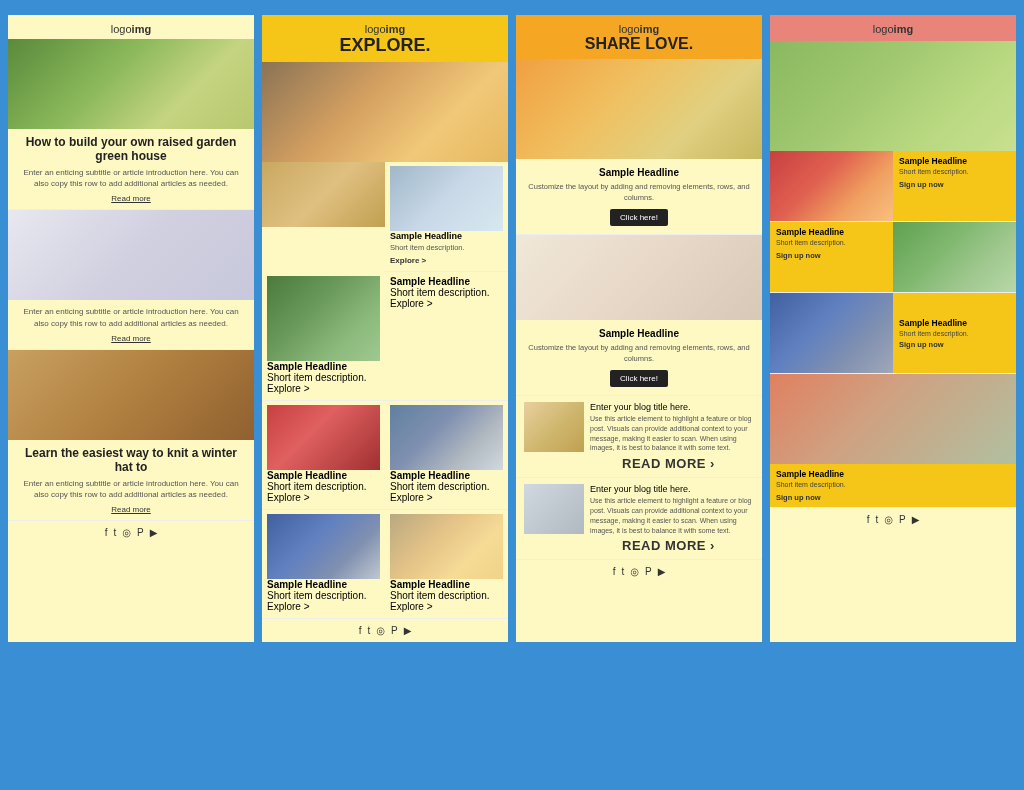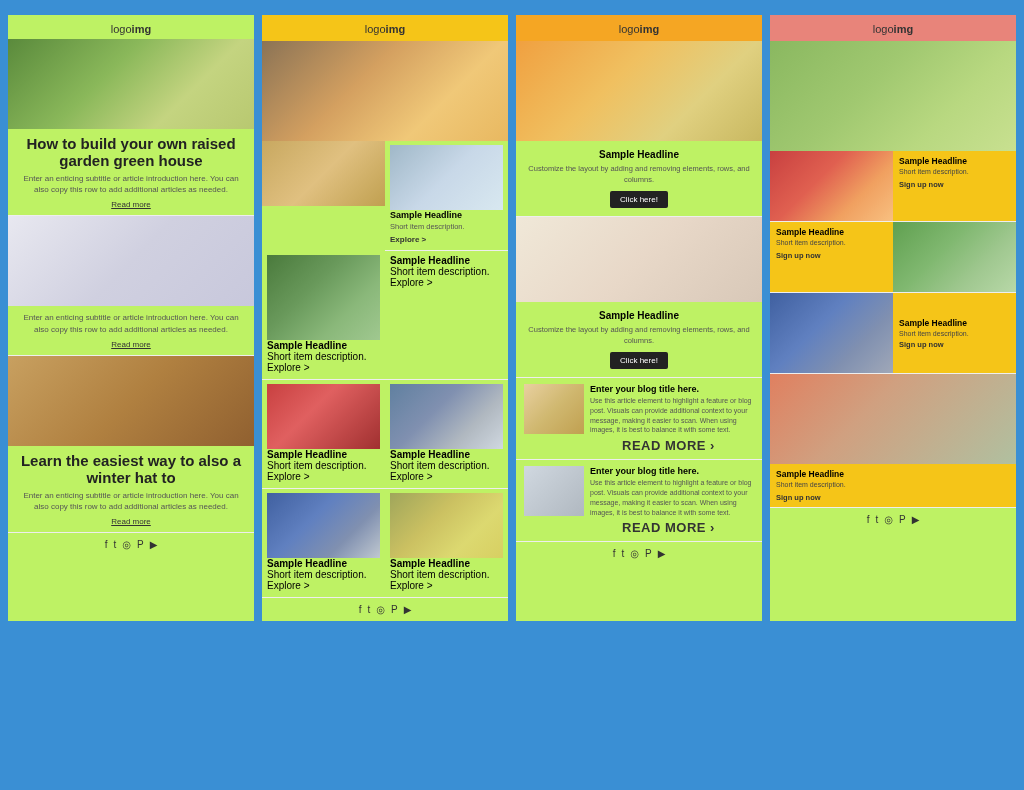--- a/index.html
+++ b/index.html
@@ -12,21 +12,21 @@
       padding: 15px 8px;
       min-height: 790px;
     }
     .page-wrapper {
       display: flex;
       gap: 8px;
       width: 1008px;
       max-width: 100%;
     }
     .email-column {
-      background: #bef264;
+      background: #fef9c3;
       flex: 1;
       overflow: hidden;
       font-size: 10px;
     }
 
     
     .col1-header {
       text-align: center;
       padding: 8px 4px 4px;
     }
@@ -49,21 +49,21 @@
       display: flex;
       align-items: center;
       justify-content: center;
     }
     .col1-article {
       padding: 6px 10px;
       text-align: center;
       border-bottom: 1px solid #eee;
     }
     .col1-article h3 {
-      font-size: 15px;
+      font-size: 12px;
       font-weight: bold;
       margin-bottom: 4px;
       color: #222;
     }
     .col1-article p {
       font-size: 8px;
       color: #555;
       margin-bottom: 3px;
       line-height: 1.4;
     }
@@ -138,21 +138,21 @@
       align-items: flex-start;
     }
     .col3-blog-img {
       width: 60px;
       height: 50px;
       flex-shrink: 0;
       overflow: hidden;
     }
     .col3-blog-text h4 {
       font-size: 9px;
-      font-weight: bold;
+      font-weight: normal;
       margin-bottom: 2px;
     }
     .col3-blog-text p {
       font-size: 7px;
       color: #555;
       line-height: 1.4;
       margin-bottom: 3px;
     }
     .col3-blog-text a {
       font-size: 13px;
@@ -205,37 +205,38 @@
     <div class="img-placeholder svg-lightbulb" style="height:90px;"></div>
 
     <div class="col1-article">
       <p>Enter an enticing subtitle or article introduction here. You can also copy this row to add additional articles as needed.</p>
       <a>Read more</a>
     </div>
 
     <div class="img-placeholder svg-yarn" style="height:90px;"></div>
 
     <div class="col1-article">
-      <h3>Learn the easiest way to also a winter hat to</h3>
+      <h3>Learn the easiest way to knit a winter hat to</h3>
       <p>Enter an enticing subtitle or article introduction here. You can also copy this row to add additional articles as needed.</p>
       <a>Read more</a>
     </div>
 
     <div class="social-bar">
       <span>f</span>
       <span>t</span>
       <span>◎</span>
       <span>P</span>
       <span>▶</span>
     </div>
   </div>
 
   <div class="email-column">
     <div style="background:#f5c518; padding:8px 6px 6px; text-align:center;">
       <div class="logo-text">logo<span>img</span></div>
+      <div style="font-size:18px; font-weight:bold; color:#222;">EXPLORE.</div>
     </div>
 
     <div class="img-placeholder svg-stonehenge" style="height:100px;"></div>
 
     <div class="grid-2col">
       <div style="grid-row: span 1;">
         <div class="img-placeholder svg-pyramids" style="height:65px;"></div>
       </div>
       <div class="grid-item">
         <div class="img-placeholder svg-tajmahal" style="height:65px;"></div>
@@ -294,20 +295,21 @@
       <span>t</span>
       <span>◎</span>
       <span>P</span>
       <span>▶</span>
     </div>
   </div>
 
   <div class="email-column">
     <div style="background:#f5a623; padding:8px 6px 6px; text-align:center;">
       <div class="logo-text">logo<span>img</span></div>
+      <div style="font-size:16px; font-weight:bold; color:#222;">SHARE LOVE.</div>
     </div>
 
     <div class="img-placeholder svg-beach" style="height:100px;"></div>
 
     <div class="col3-article">
       <h3>Sample Headline</h3>
       <p>Customize the layout by adding and removing elements, rows, and columns.</p>
       <span class="btn-dark">Click here!</span>
     </div>
 

